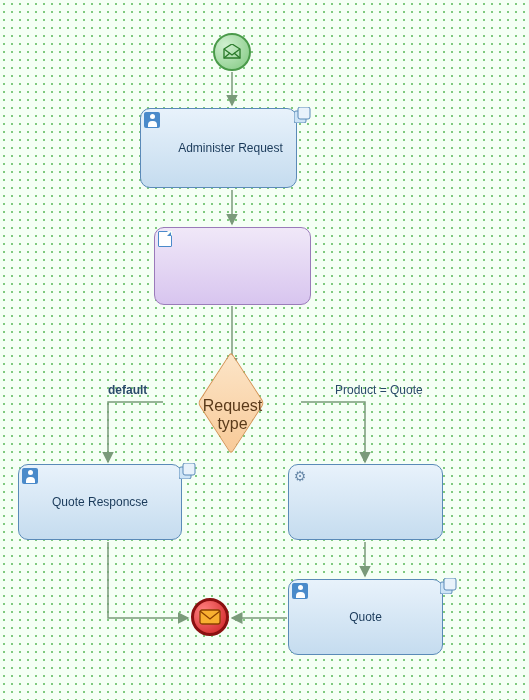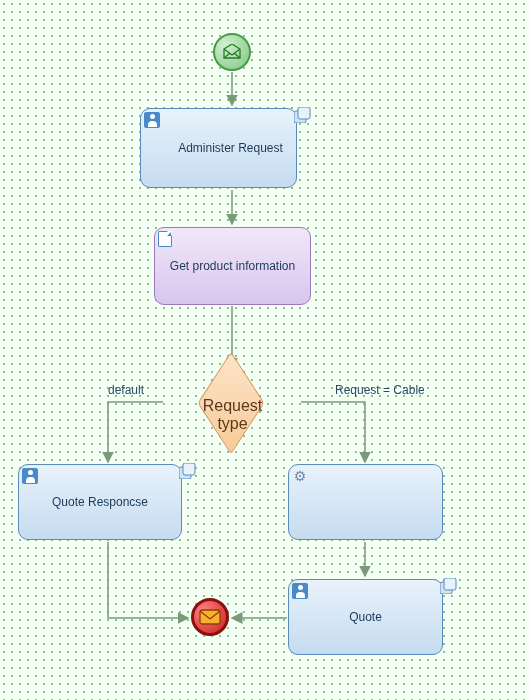--- a/index.html
+++ b/index.html
@@ -201,30 +201,29 @@
     <svg width="18" height="16" viewBox="0 0 18 16">
         <rect x="0" y="4" width="12" height="12" rx="2" fill="#cde4f6" stroke="#5a8ab8"></rect>
         <rect x="4" y="0" width="12" height="12" rx="2" fill="#e8f2fb" stroke="#5a8ab8"></rect>
       </svg>
   </span>
   <span>Administer Request</span>
 </div>
 
 <div class="node purple-box" style="left:154px; top:227px; width:157px; height:78px;">
   <span class="doc-icon"></span>
-  <span style="padding:0 14px;">Get product information</span>
 </div>
 
 <div style="position:absolute; left:167px; top:370px; width:130px; height:66px;">
   <div class="diamond" style="left:34px; top:3px; width:60px; height:60px; border-radius:4px;"></div>
 </div>
 <div class="diamond-label" style="left:195px; top:397px; width:75px;">Request type</div>
 
-<div class="label-text" style="left:108px; top:383px;">default</div>
-<div class="label-text" style="left:335px; top:383px;">Request = Cable</div>
+<div class="label-text" style="left:108px; top:383px;font-weight:bold;">default</div>
+<div class="label-text" style="left:335px; top:383px;">Product = Quote</div>
 
 <div class="node blue-box" style="left:18px; top:464px; width:164px; height:76px;">
   <span class="user-icon"></span>
   <span class="badge">
     <svg width="18" height="16" viewBox="0 0 18 16">
         <rect x="0" y="4" width="12" height="12" rx="2" fill="#cde4f6" stroke="#5a8ab8"></rect>
         <rect x="4" y="0" width="12" height="12" rx="2" fill="#e8f2fb" stroke="#5a8ab8"></rect>
       </svg>
   </span>
   <span>Quote Responcse</span>

